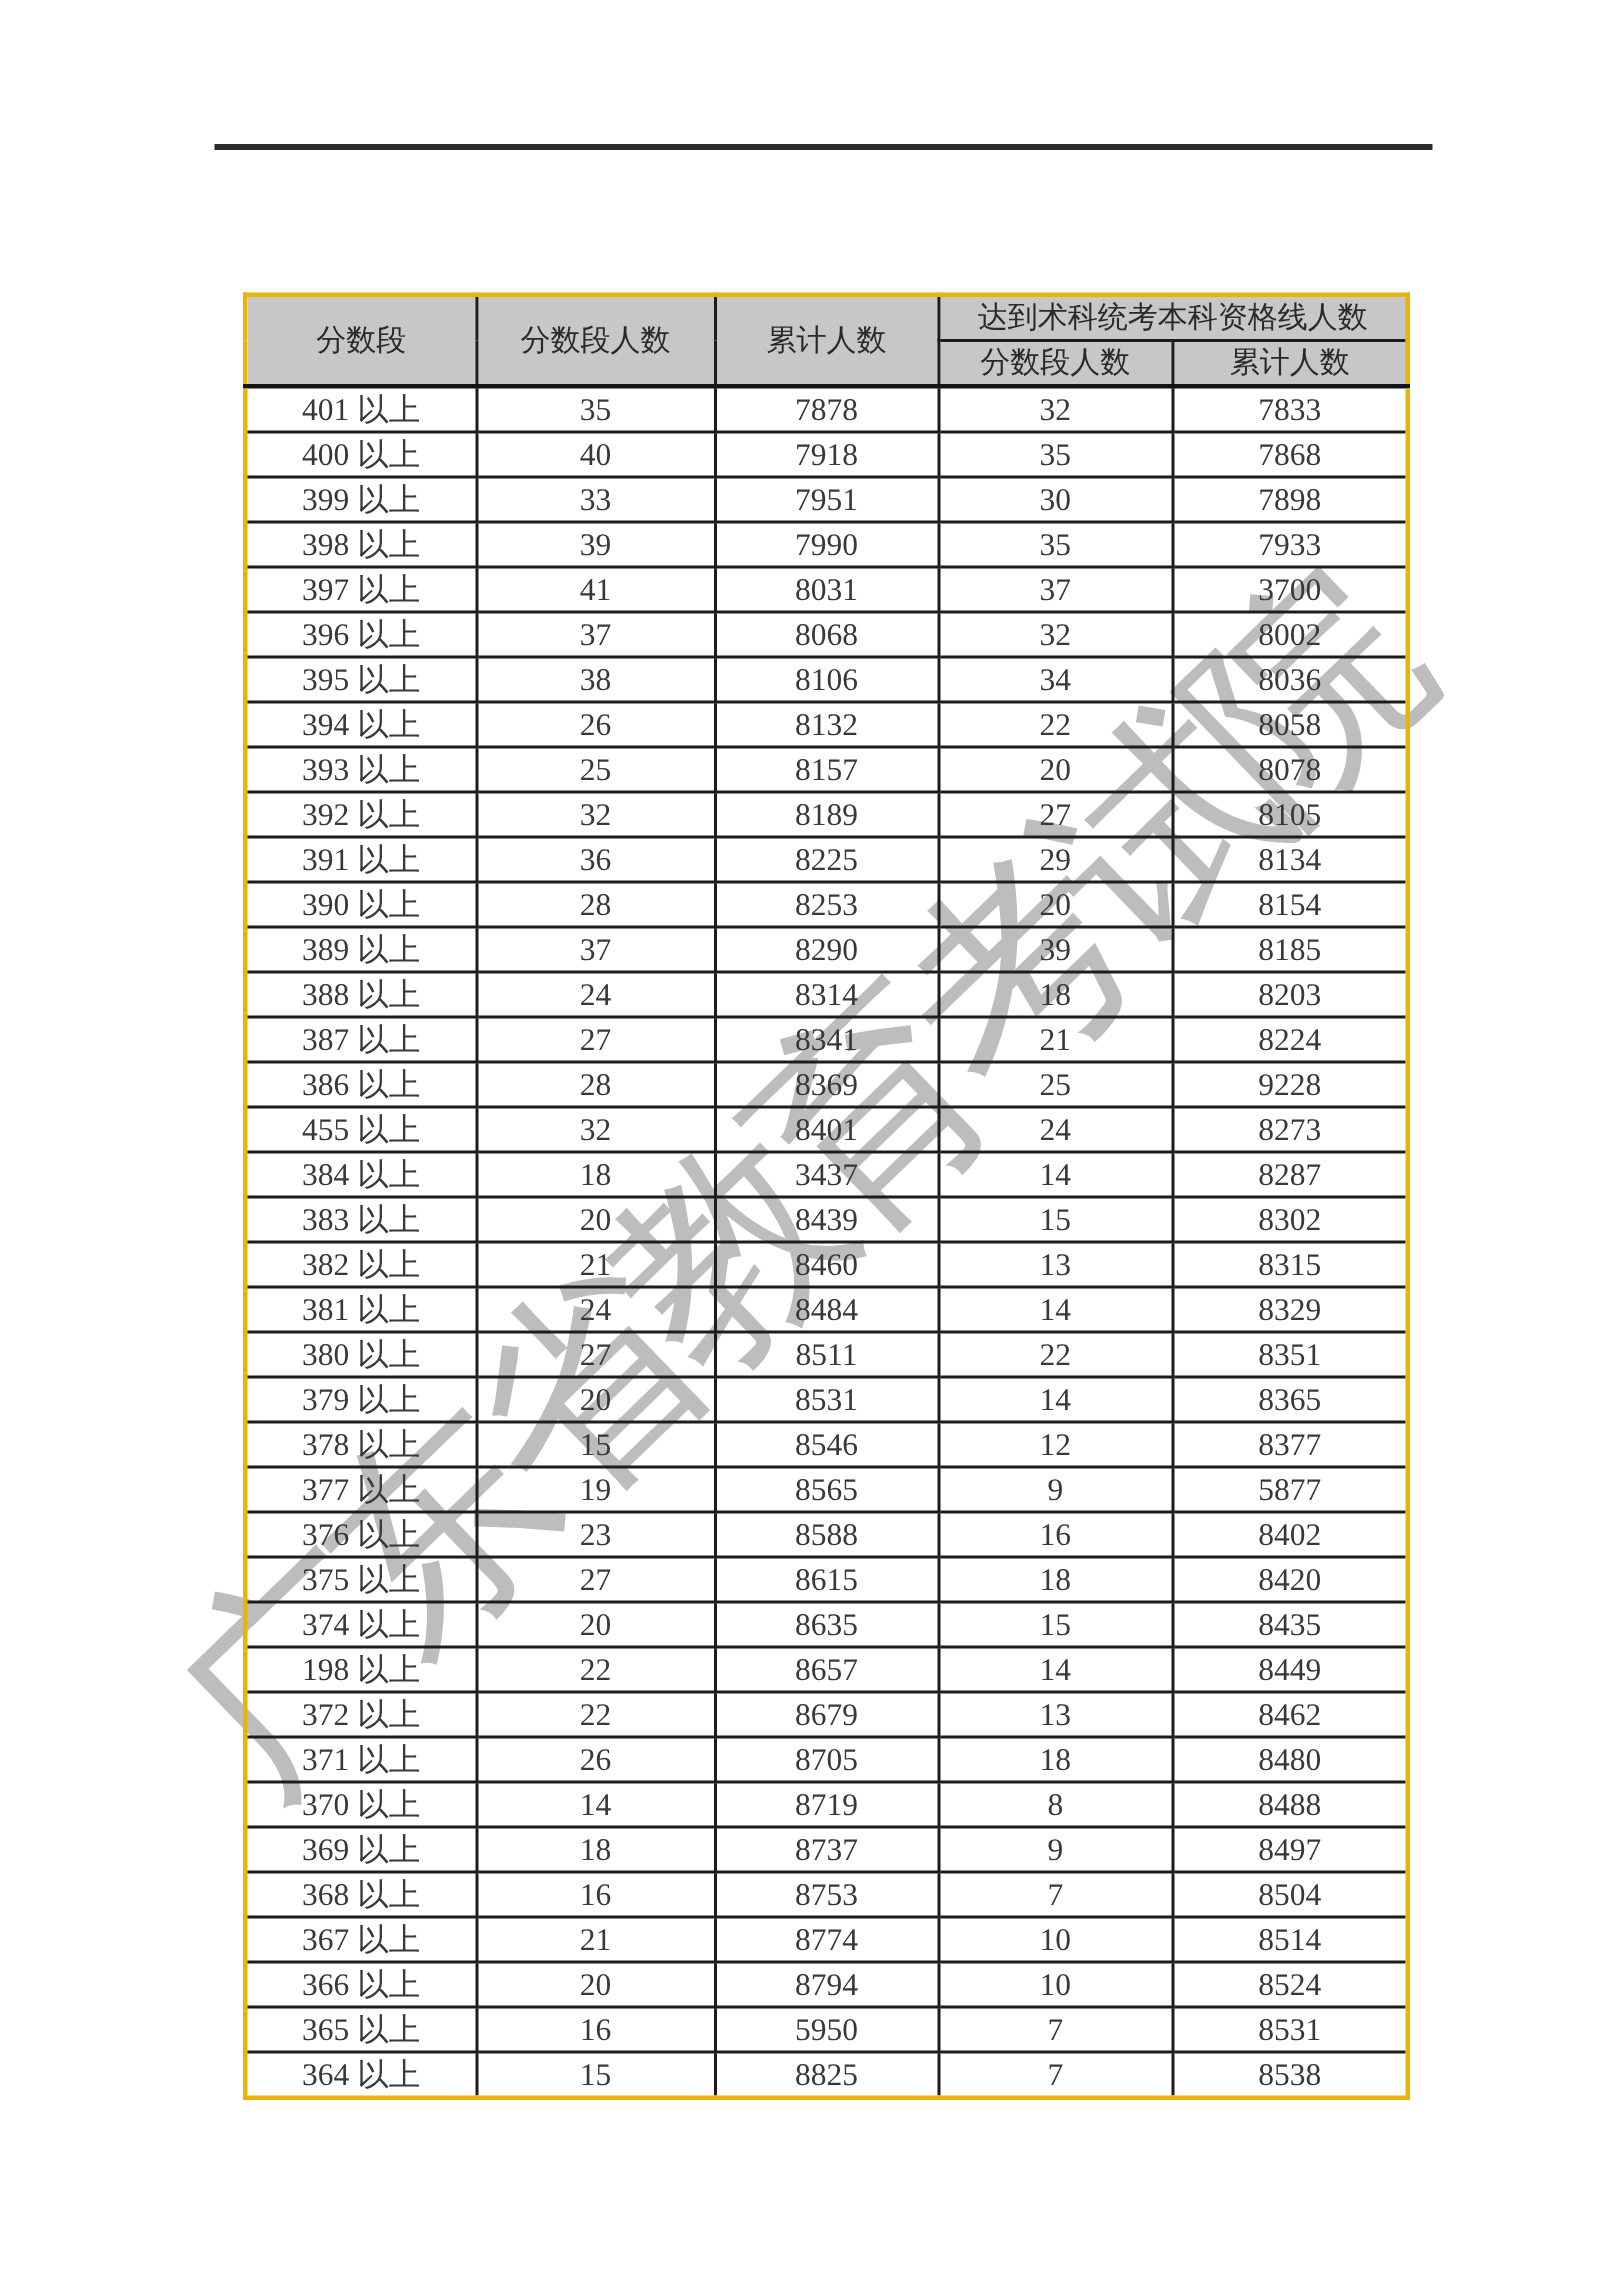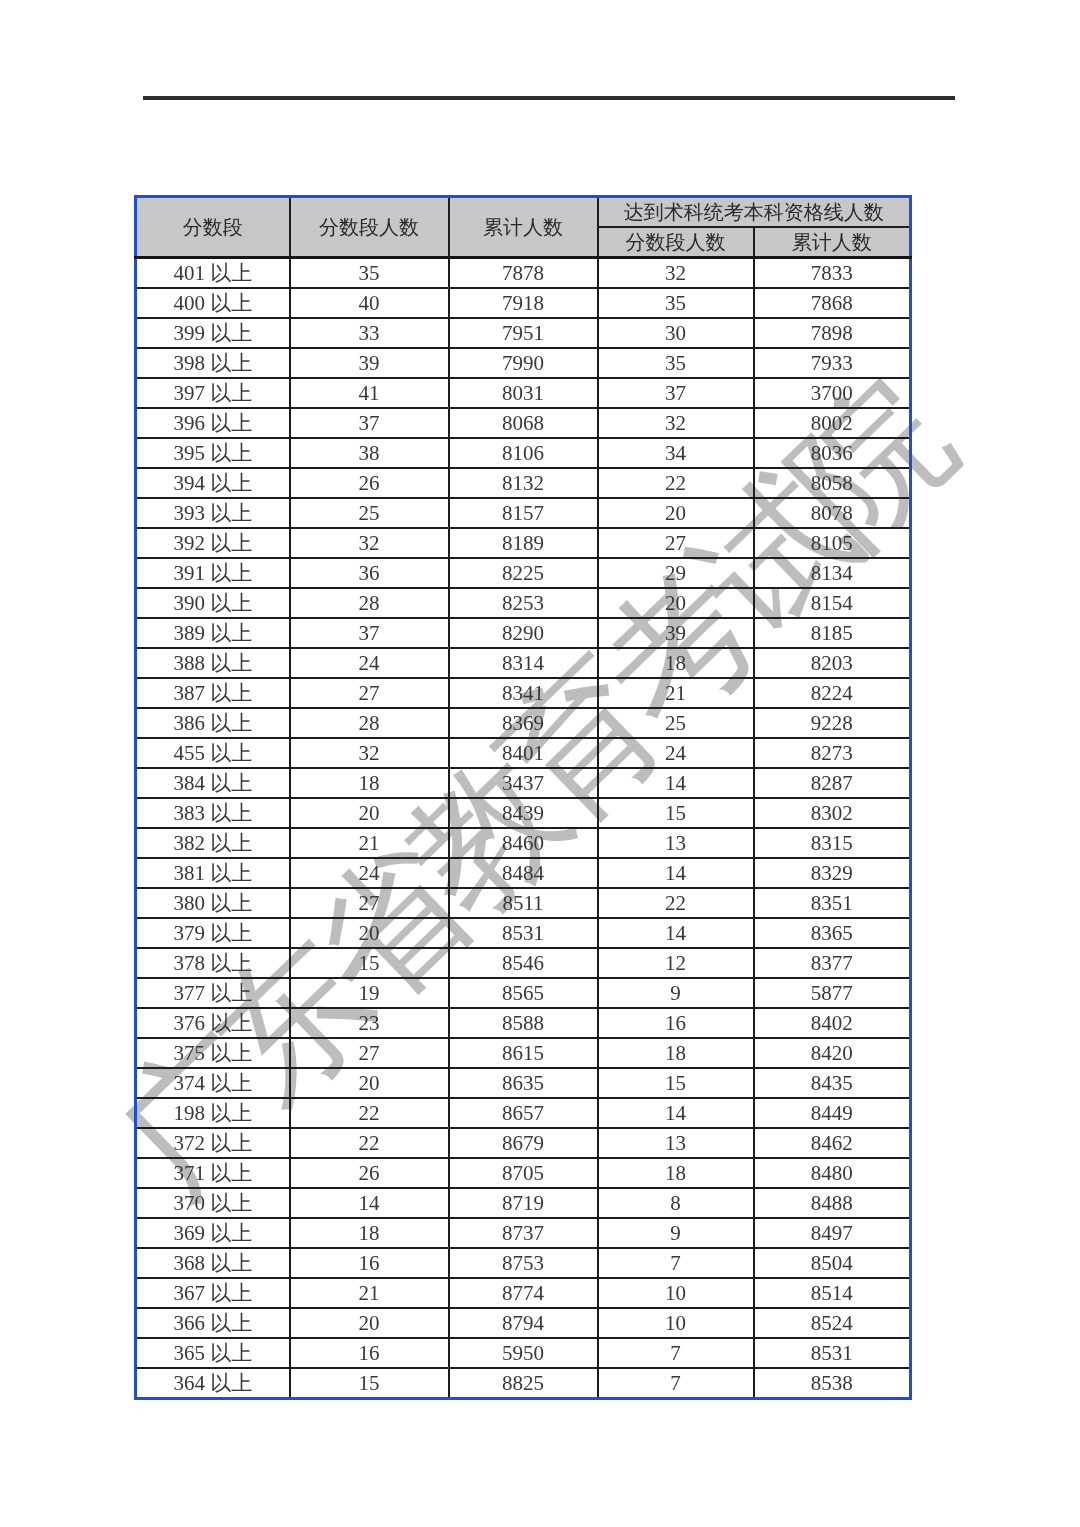--- a/index.html
+++ b/index.html
@@ -37,28 +37,28 @@
     color: #bdbdbd;
     white-space: nowrap;
     transform: rotate(-44deg);
     transform-origin: center center;
     z-index: 0;
     pointer-events: none;
     font-family: "Liberation Serif", "DejaVu Serif", serif;
   }
   table.score-table {
     position: absolute;
-    left: 134px;
+    left: 162px;
     top: 195px;
     width: 775px;
     border-collapse: collapse;
     table-layout: fixed;
     z-index: 1;
     background: transparent;
-    border: 3px solid #1d4ed8;
+    border: 3px solid #eab308;
   }
   .score-table th,
   .score-table td {
     border: 2px solid #1c1c1c;
     text-align: center;
     vertical-align: middle;
     padding: 0;
     overflow: hidden;
   }
   .score-table thead th {

